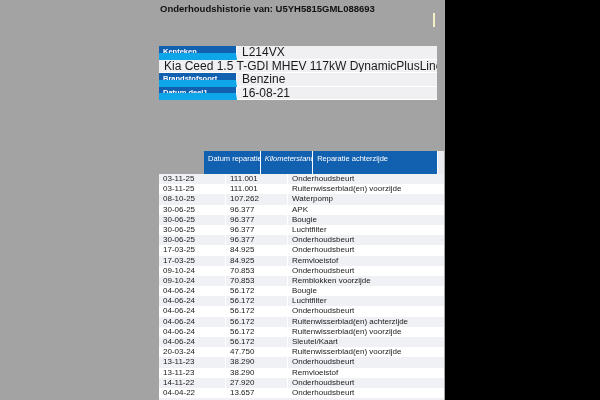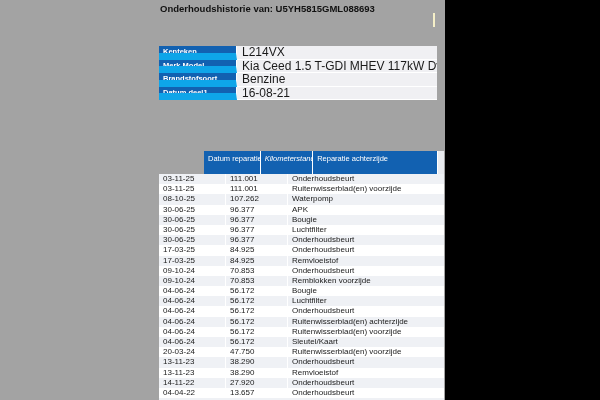--- a/index.html
+++ b/index.html
@@ -98,21 +98,20 @@
 
   <div class="title">Onderhoudshistorie van: U5YH5815GML088693</div>
   <div class="artifact"></div>
 
   <div class="info-table">
     <div class="info-row">
       <div class="info-label">Kenteken</div>
       <div class="info-value">L214VX</div>
     </div>
     <div class="info-row">
-      <div class="info-label">Merk Model</div>
       <div class="info-value">Kia Ceed 1.5 T-GDI MHEV 117kW DynamicPlusLine Sportswagon D</div>
     </div>
     <div class="info-row">
       <div class="info-label">Brandstofsoort</div>
       <div class="info-value">Benzine</div>
     </div>
     <div class="info-row">
       <div class="info-label">Datum deel1</div>
       <div class="info-value">16-08-21</div>
     </div>

